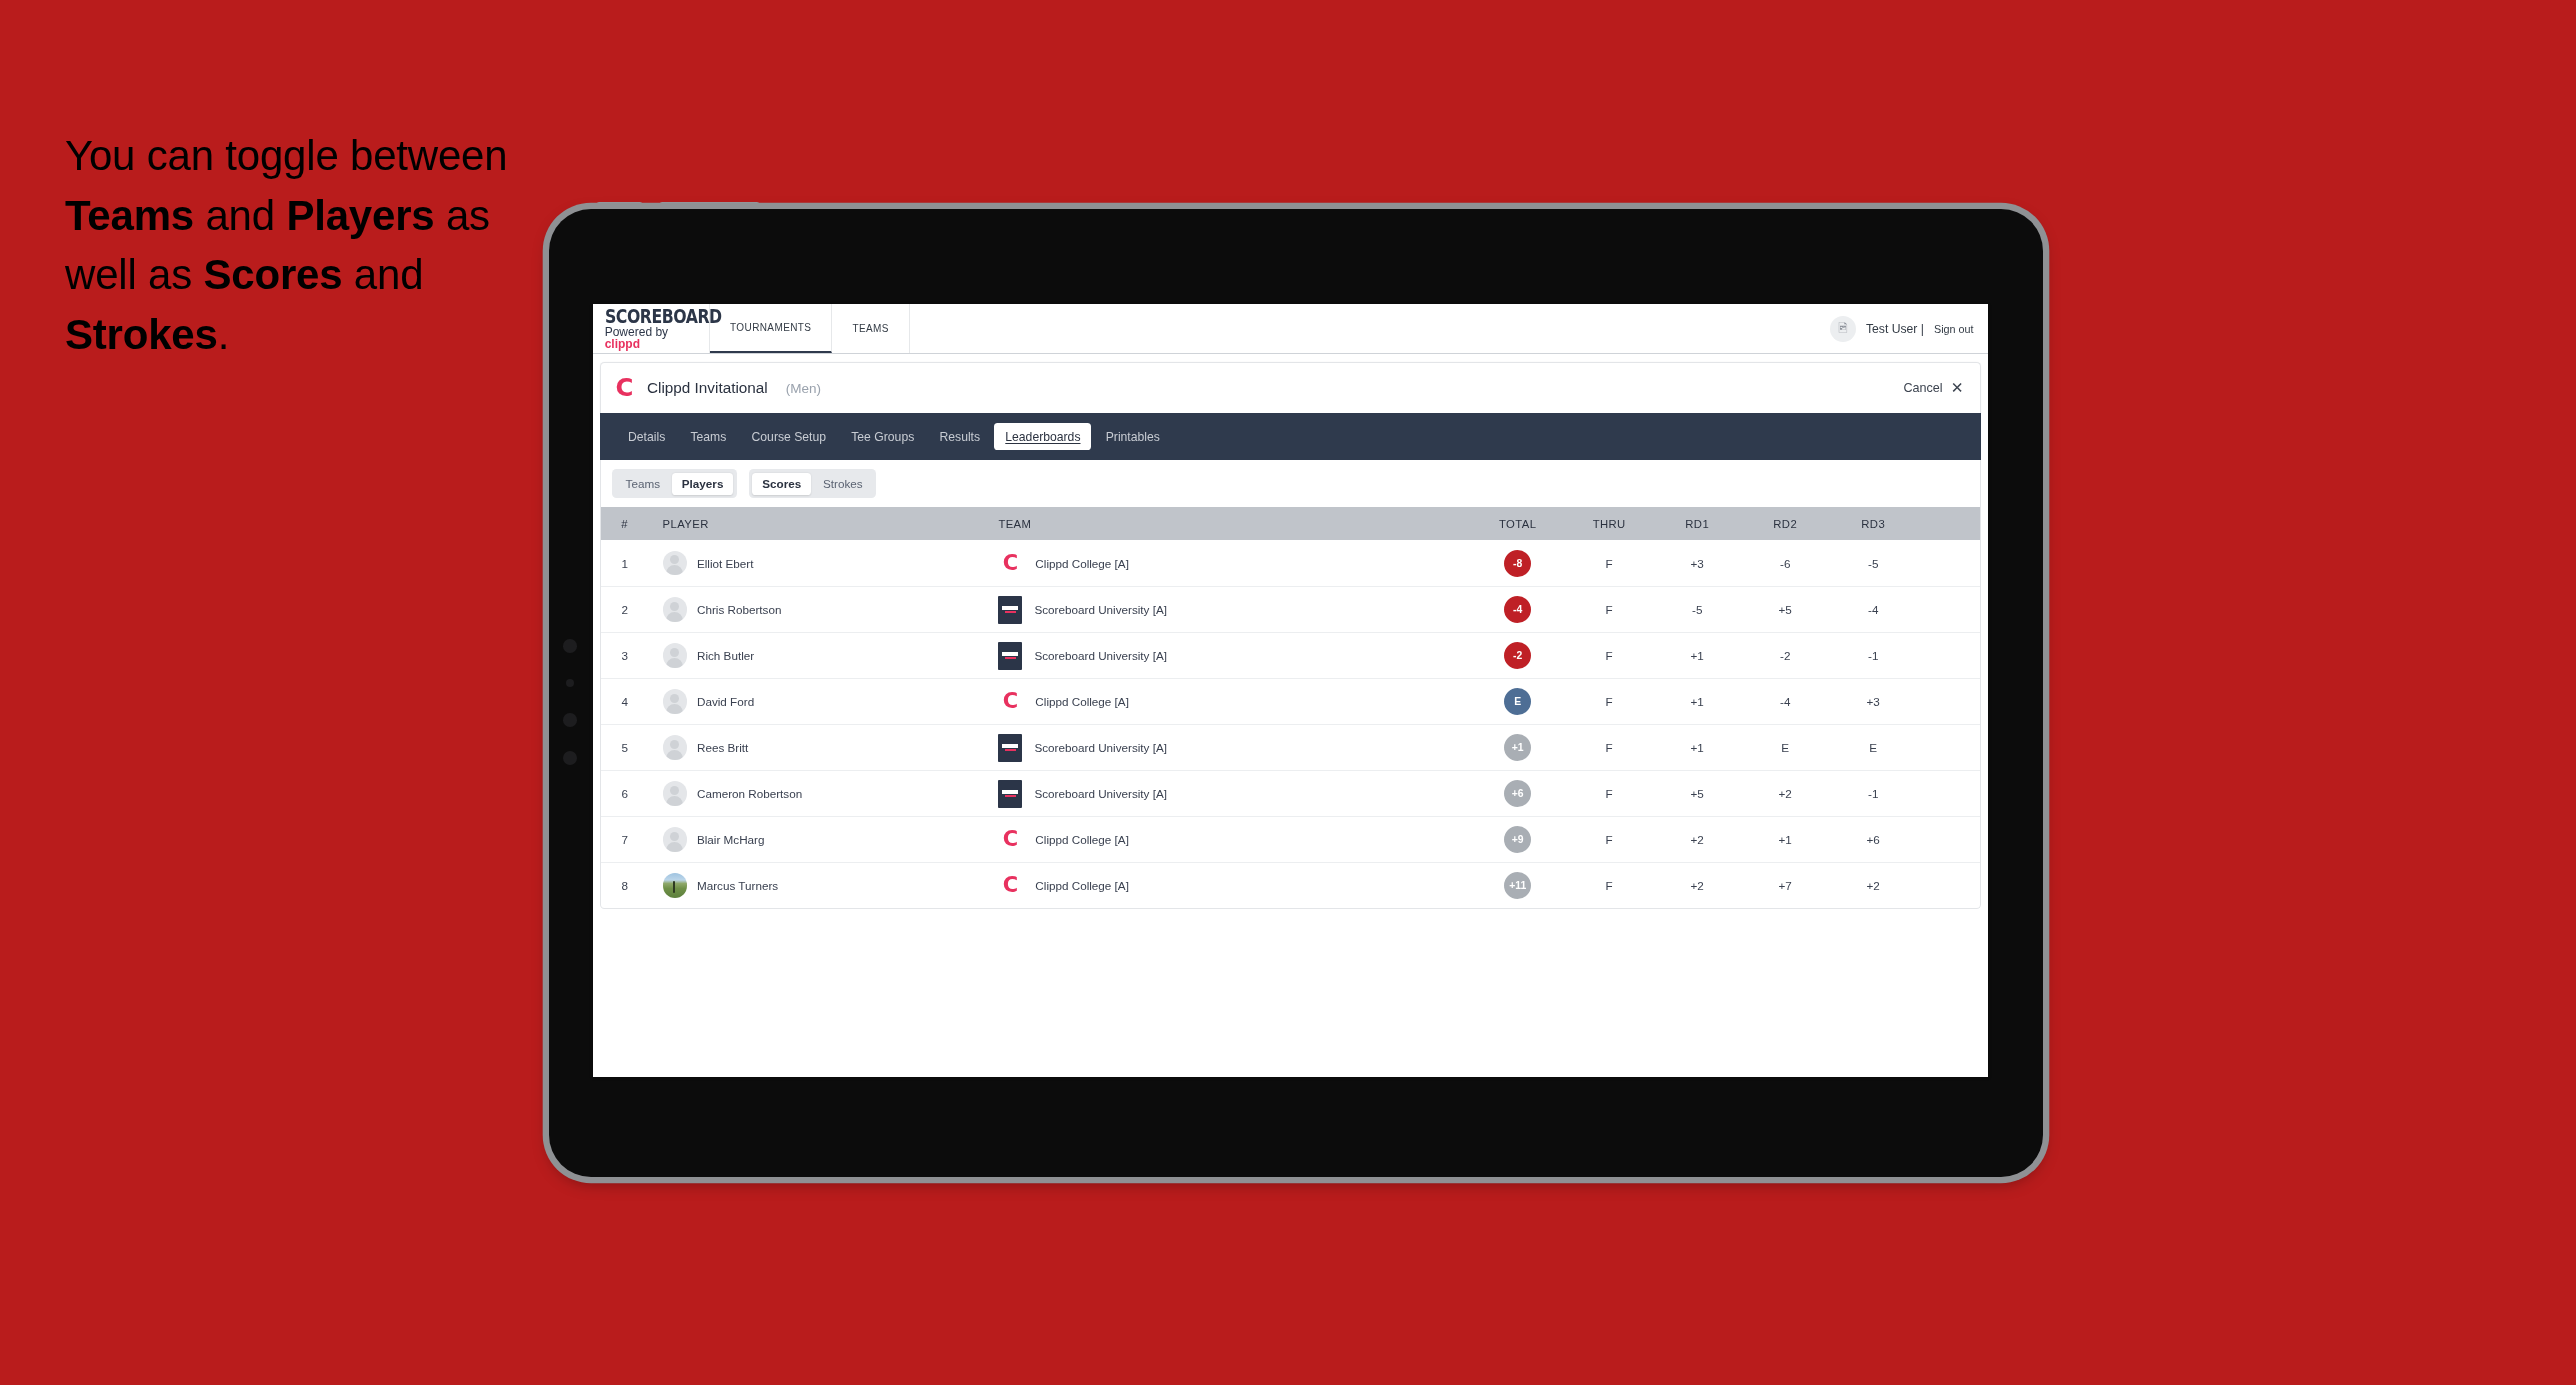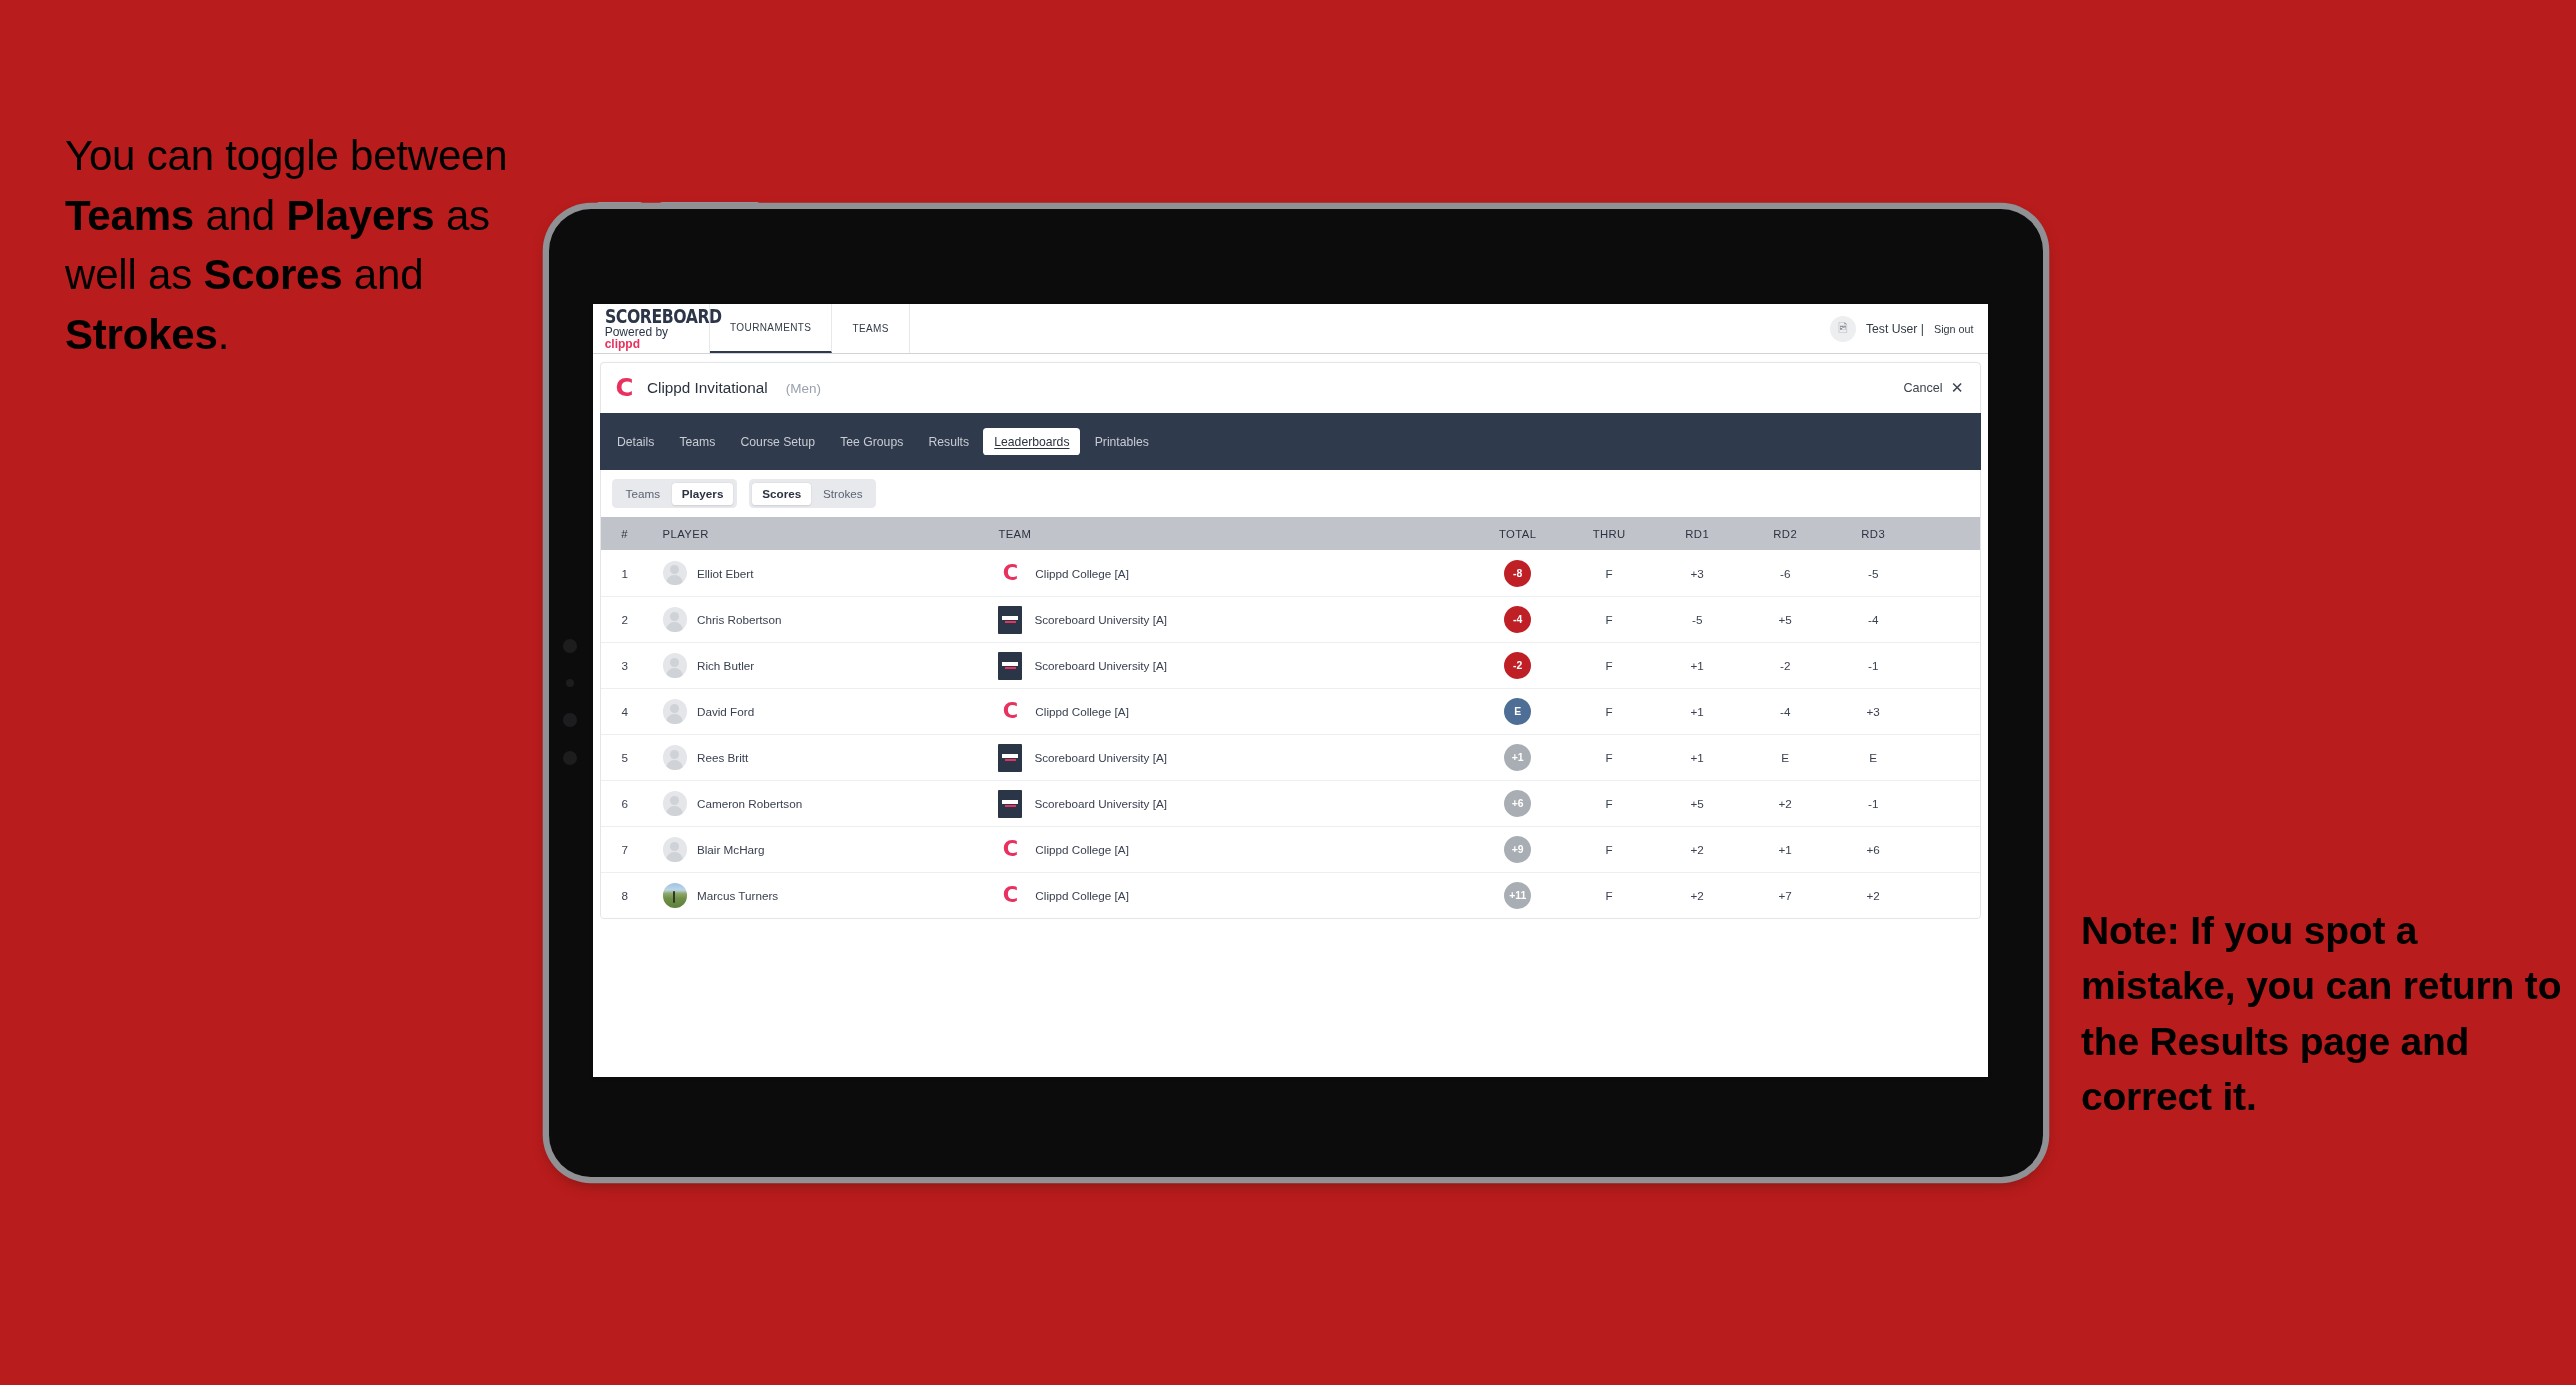--- a/index.html
+++ b/index.html
@@ -125,23 +125,23 @@
   .tcancel {
     margin-left: auto; display:flex; align-items:center; gap: 8.1px;
     font-size: 12.6px; color: #3d4450; cursor: pointer;
   }
   .tcancel .x { font-size: 15.3px; line-height: 1; }
 
   
   .subnav {
     margin: 0 7.2px;
     background: #2f3a4d;
-    height: 57px;
+    height: 47px;
     display: flex; align-items: center;
-    padding-left: 6px; gap: 3.6px;
+    padding-left: 17px; gap: 3.6px;
   }
   .subnav-item {
     font-size: 12.2px; color: #c8ccd3;
     padding: 6.3px 10.8px; border-radius: 3.6px; cursor: pointer;
     white-space: nowrap;
   }
   .subnav-item.active {
     background: #ffffff; color: #2b3240; font-weight: 400;
     text-decoration: underline; text-underline-offset: 1.8px;
   }
@@ -242,21 +242,20 @@
 
   <div class="annot" id="annot-left">You can toggle between <b>Teams</b> and <b>Players</b> as well as <b>Scores</b> and <b>Strokes</b>.</div>
 
   <svg id="arrow" viewBox="0 0 330 110" xmlns="http://www.w3.org/2000/svg">
     <g>
       <path d="M4 6 L252 94" stroke="#ec2f63" stroke-width="13" stroke-linecap="butt"></path>
       <path d="M290 86 L225 54 L238 80 L212 108 Z" fill="#ec2f63"></path>
     </g>
   </svg>
 
-  <div class="annot" id="annot-right">Note: If you spot a mistake, you can return to the Results page and correct it.</div>
 
   <div class="side-btn" id="btn-top-1"></div>
   <div class="side-btn" id="btn-top-2"></div>
   <div class="side-btn" id="btn-left-1"></div>
   <div id="tablet"></div>
   <div class="lens" id="lens1"></div>
   <div class="lens" id="lens2"></div>
   <div class="lens" id="lens3"></div>
   <div class="lens" id="lens4"></div>
 

